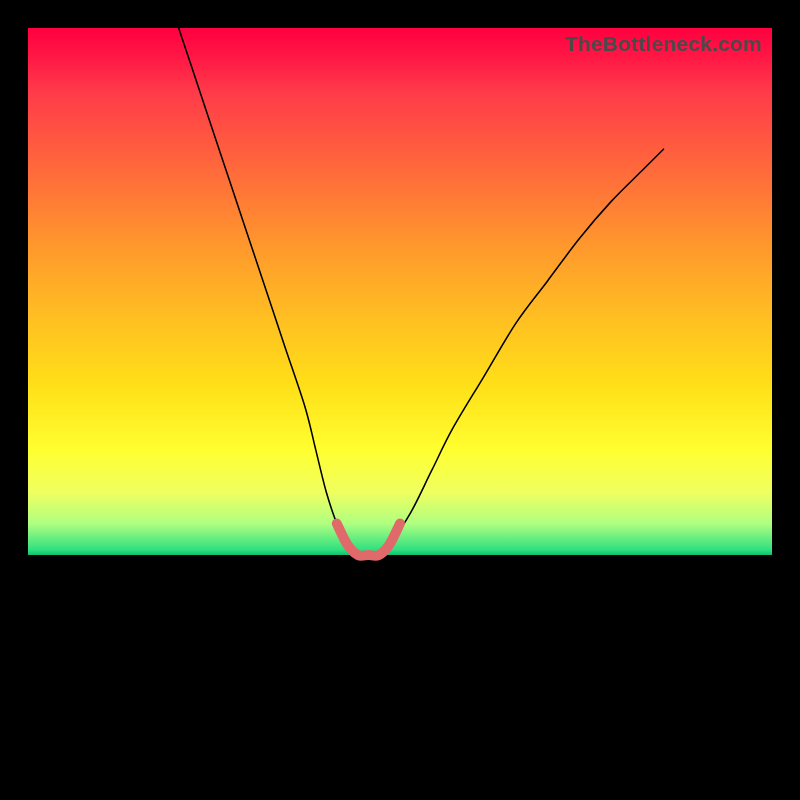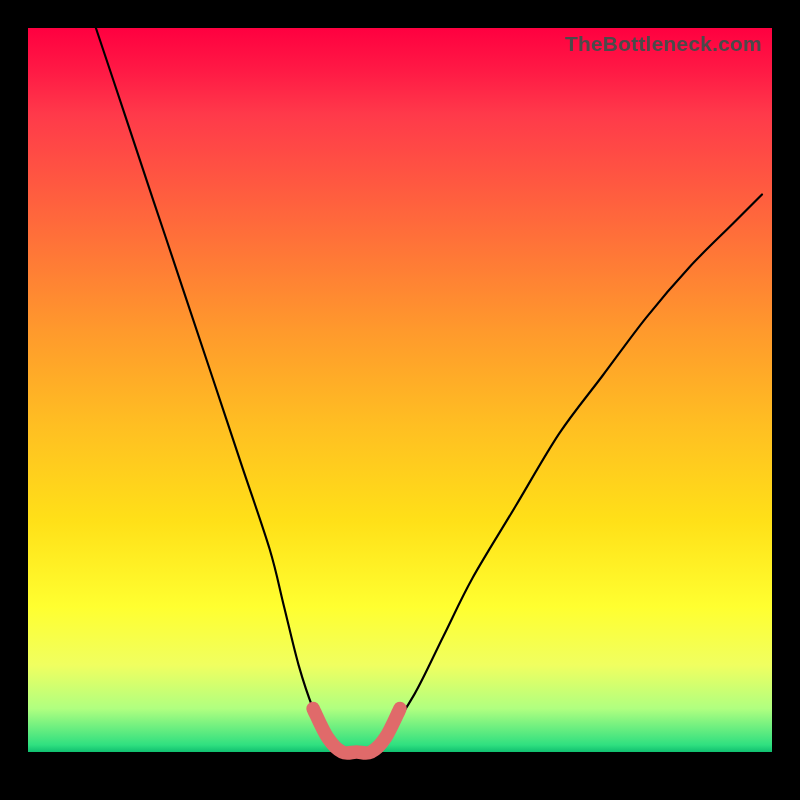--- a/index.html
+++ b/index.html
@@ -8,21 +8,21 @@
     position: relative;
     width: 800px;
     height: 800px;
     background: #000;
   }
   .plot-area {
     position: absolute;
     left: 28px;
     top: 28px;
     width: 744px;
-    height: 724px;
+    height: 527px;
     background: linear-gradient(to bottom,
       #ff0040 0%,
       #ff1a45 6%,
       #ff3a4a 12%,
       #ff5a40 22%,
       #ff7a36 32%,
       #ff9a2c 42%,
       #ffbf22 55%,
       #ffe018 68%,
       #ffff30 80%,

